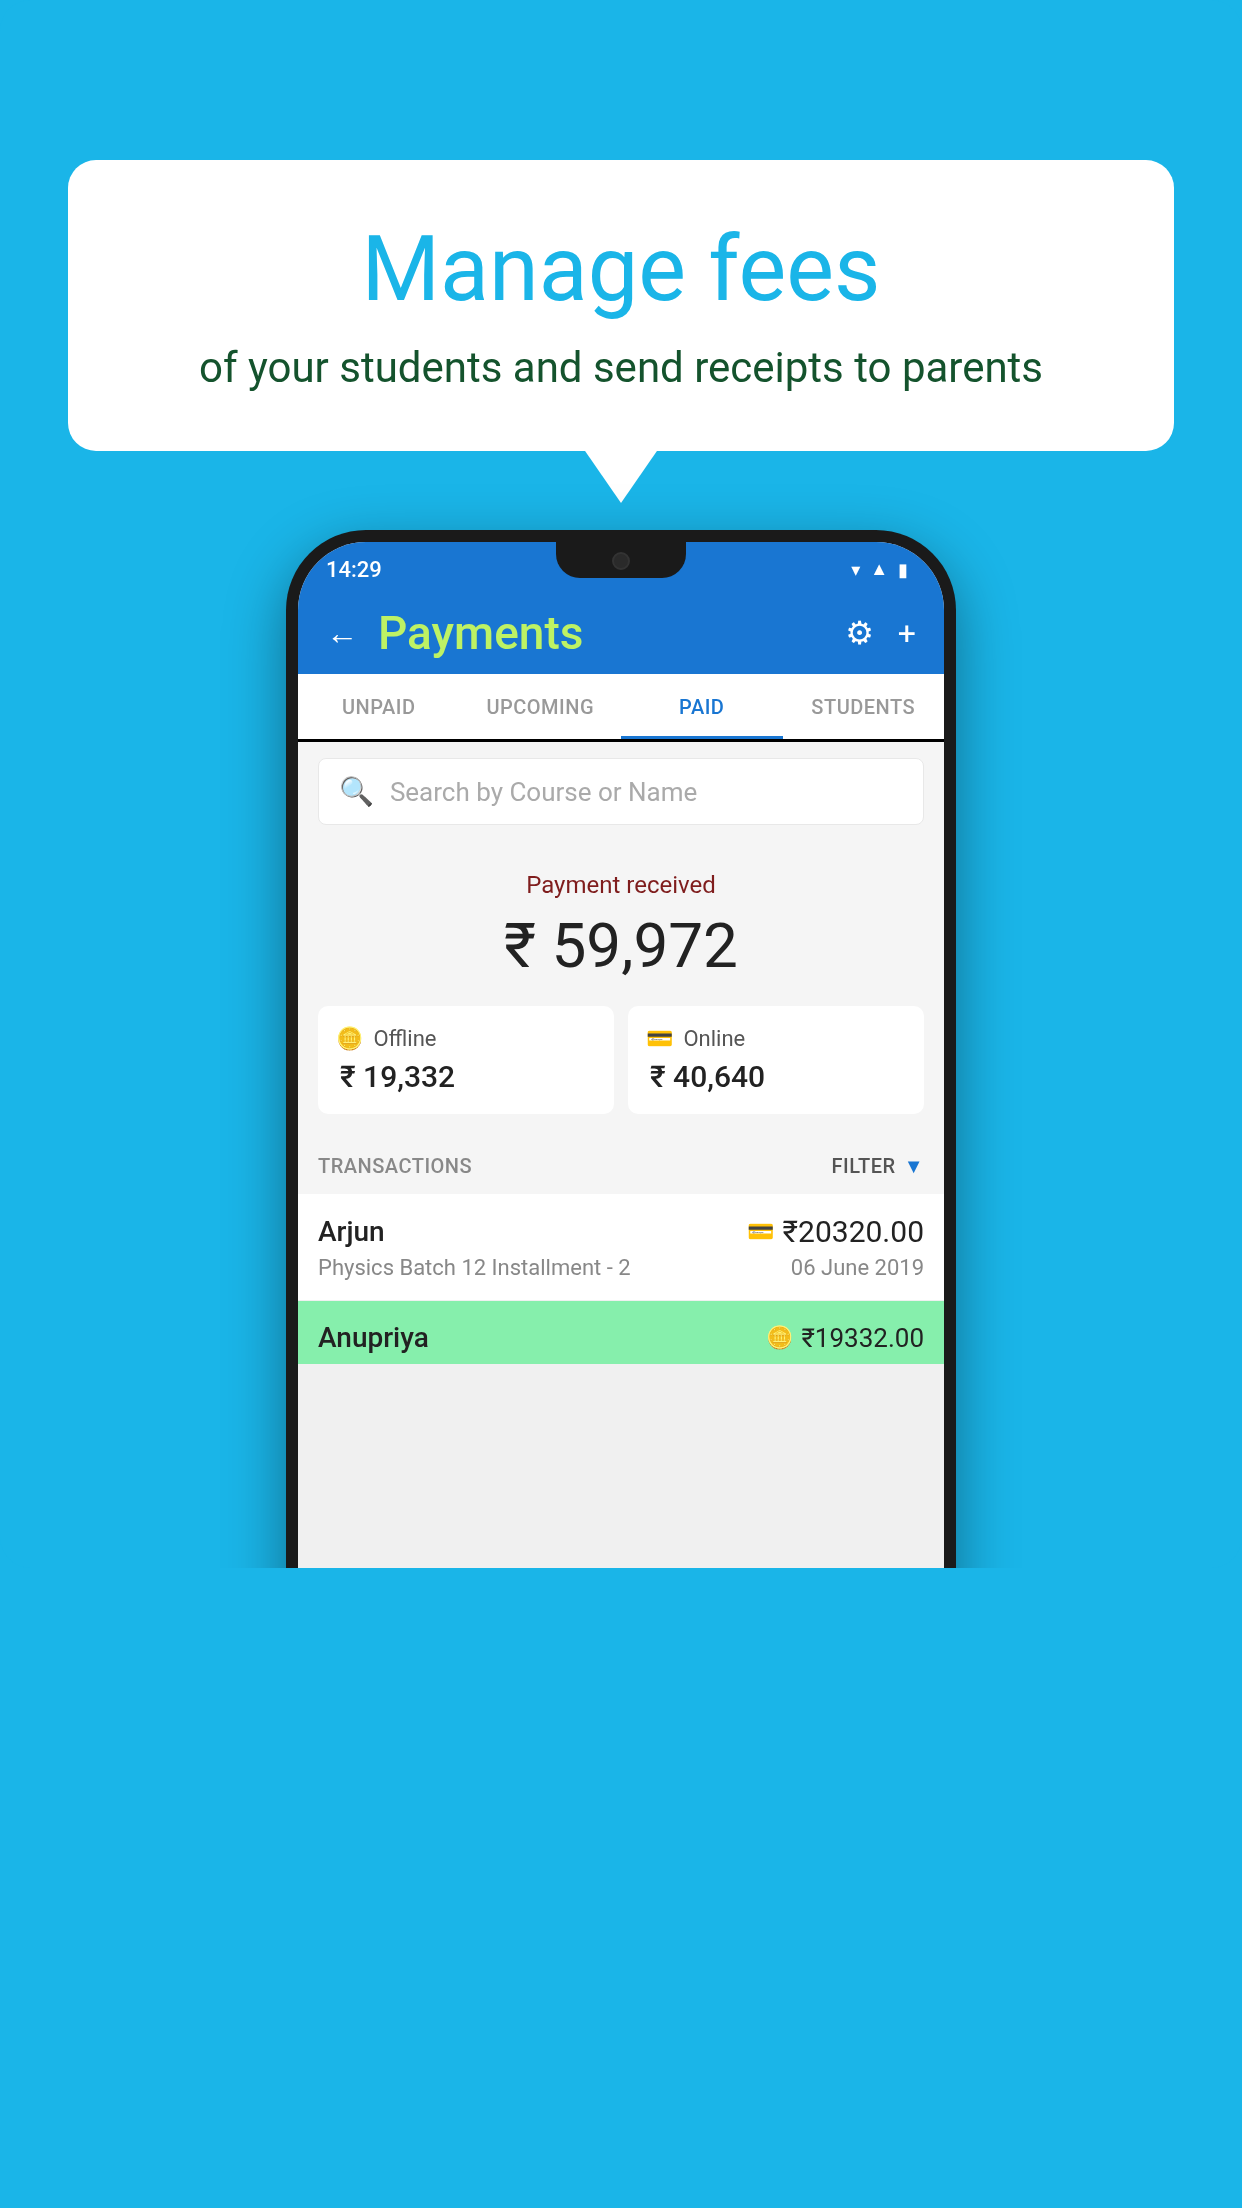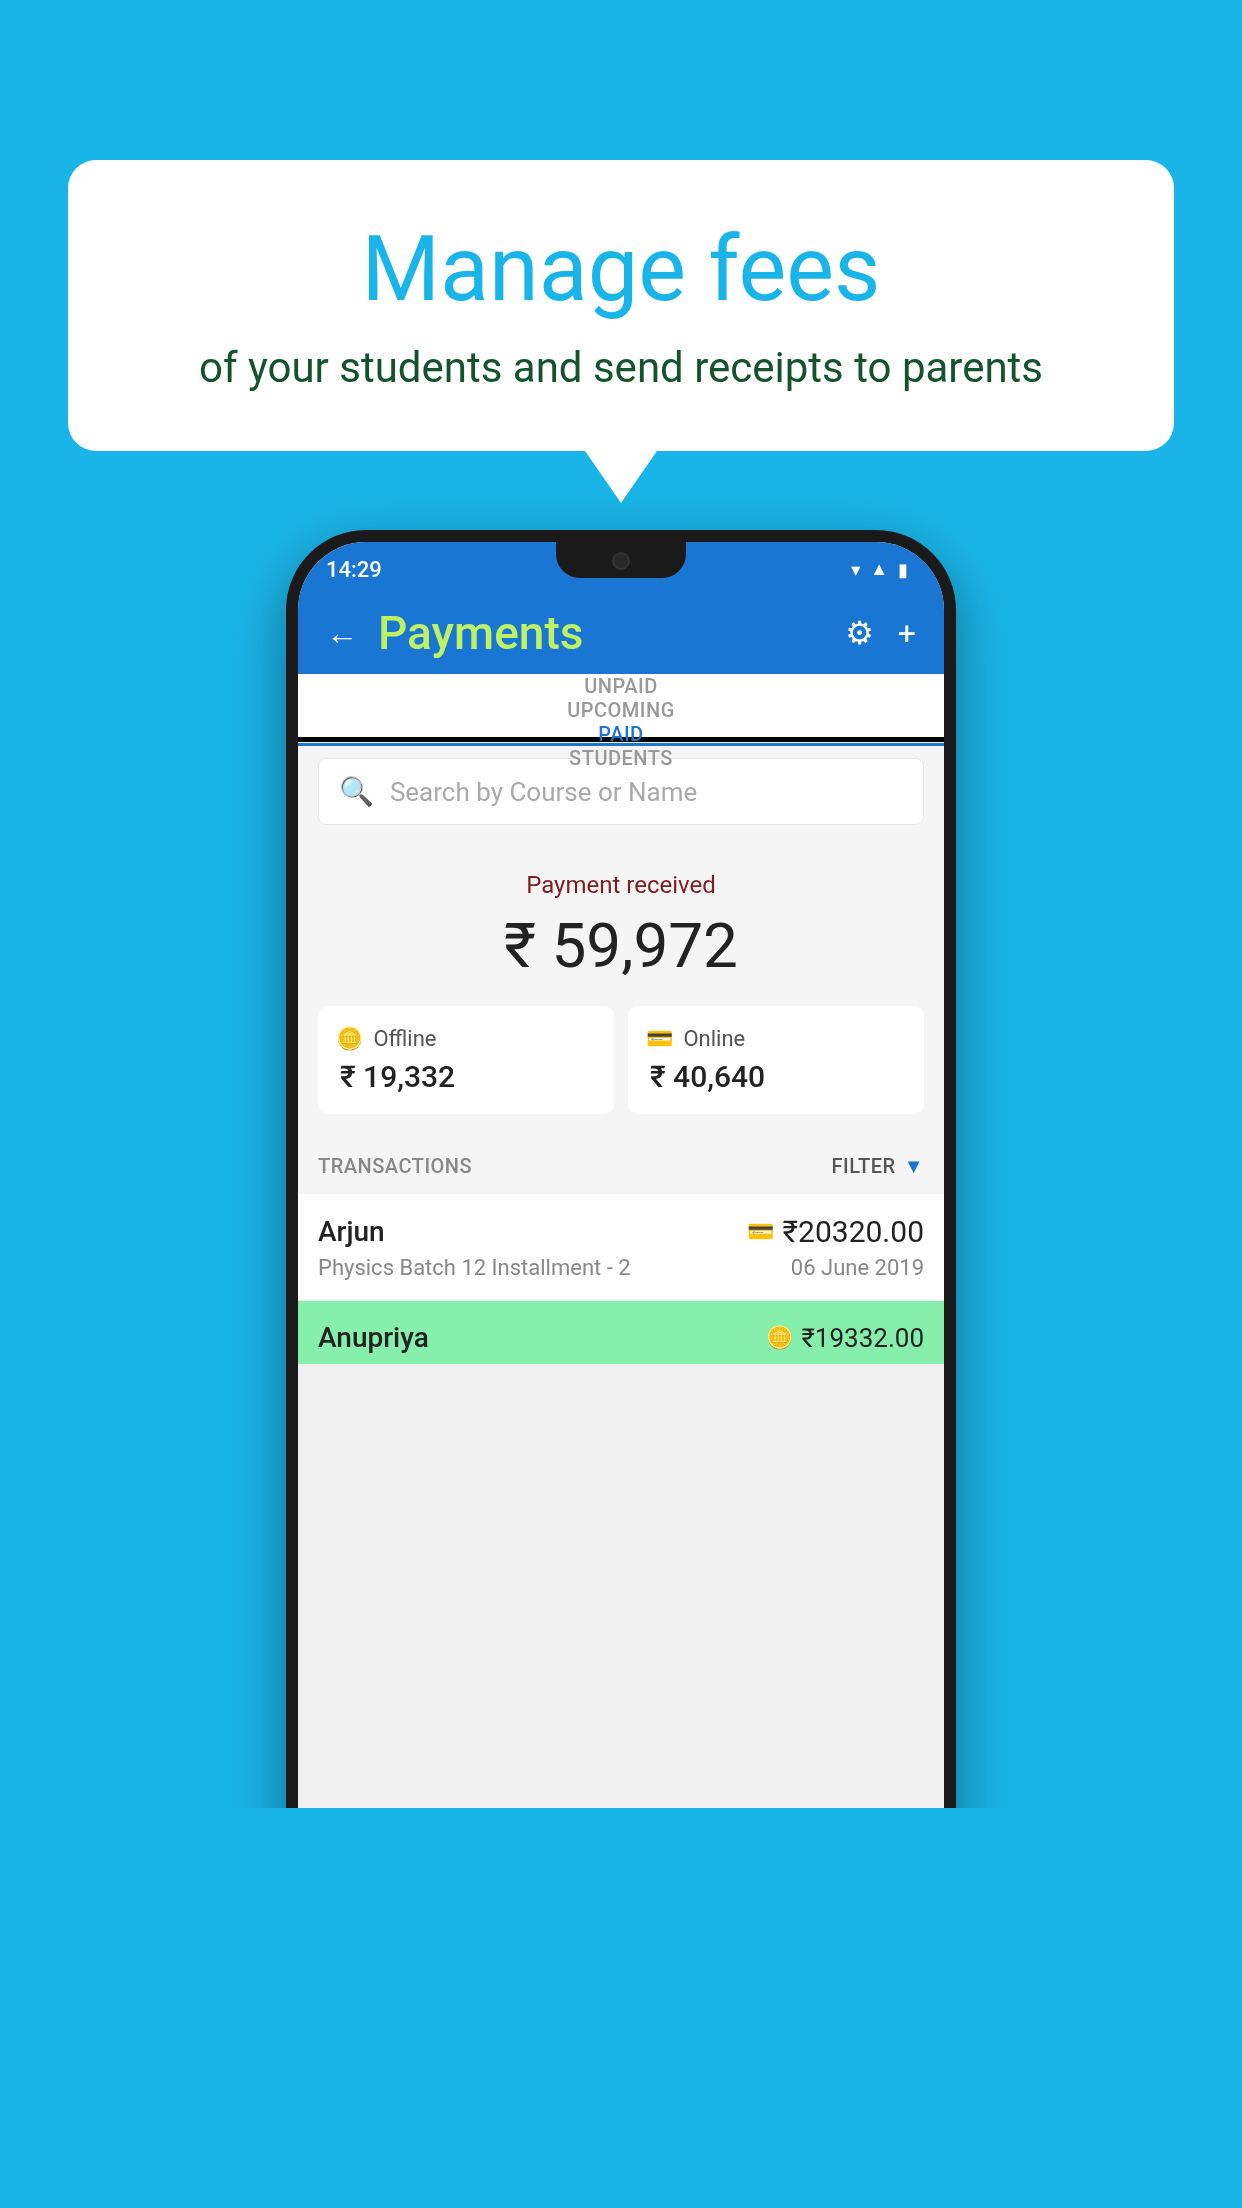--- a/index.html
+++ b/index.html
@@ -175,23 +175,22 @@
     .top-bar-icon {
       color: white;
       font-size: 32px;
       cursor: pointer;
     }
 
     
     .tabs {
       background: white;
       display: flex;
-      border-bottom: 5px solid #000000;
+      border-bottom: 3px solid #000000;
       height: 68px;
-      flex-direction: column;
     }
     .tab {
       flex: 1;
       display: flex;
       align-items: center;
       justify-content: center;
       font-size: 20px;
       font-weight: 500;
       color: #999;
       letter-spacing: 0.5px;
@@ -372,21 +371,21 @@
       display: flex;
       align-items: center;
       gap: 8px;
       font-size: 26px;
       color: #222;
     }
   </style>
 </head>
 <body>
 
-<div style="width:1242px;height:1808px;background:#1ab5e8;position:relative;overflow:hidden;border-radius:31px;">
+<div style="width:1242px;height:1568px;background:#1ab5e8;position:relative;overflow:hidden;border-radius:31px;">
 
   <div class="speech-bubble-container">
     <div class="speech-bubble">
       <div class="bubble-title">Manage fees</div>
       <div class="bubble-subtitle">of your students and send receipts to parents</div>
     </div>
   </div>
 
   <div class="phone-container">
     <div class="phone-outer">

